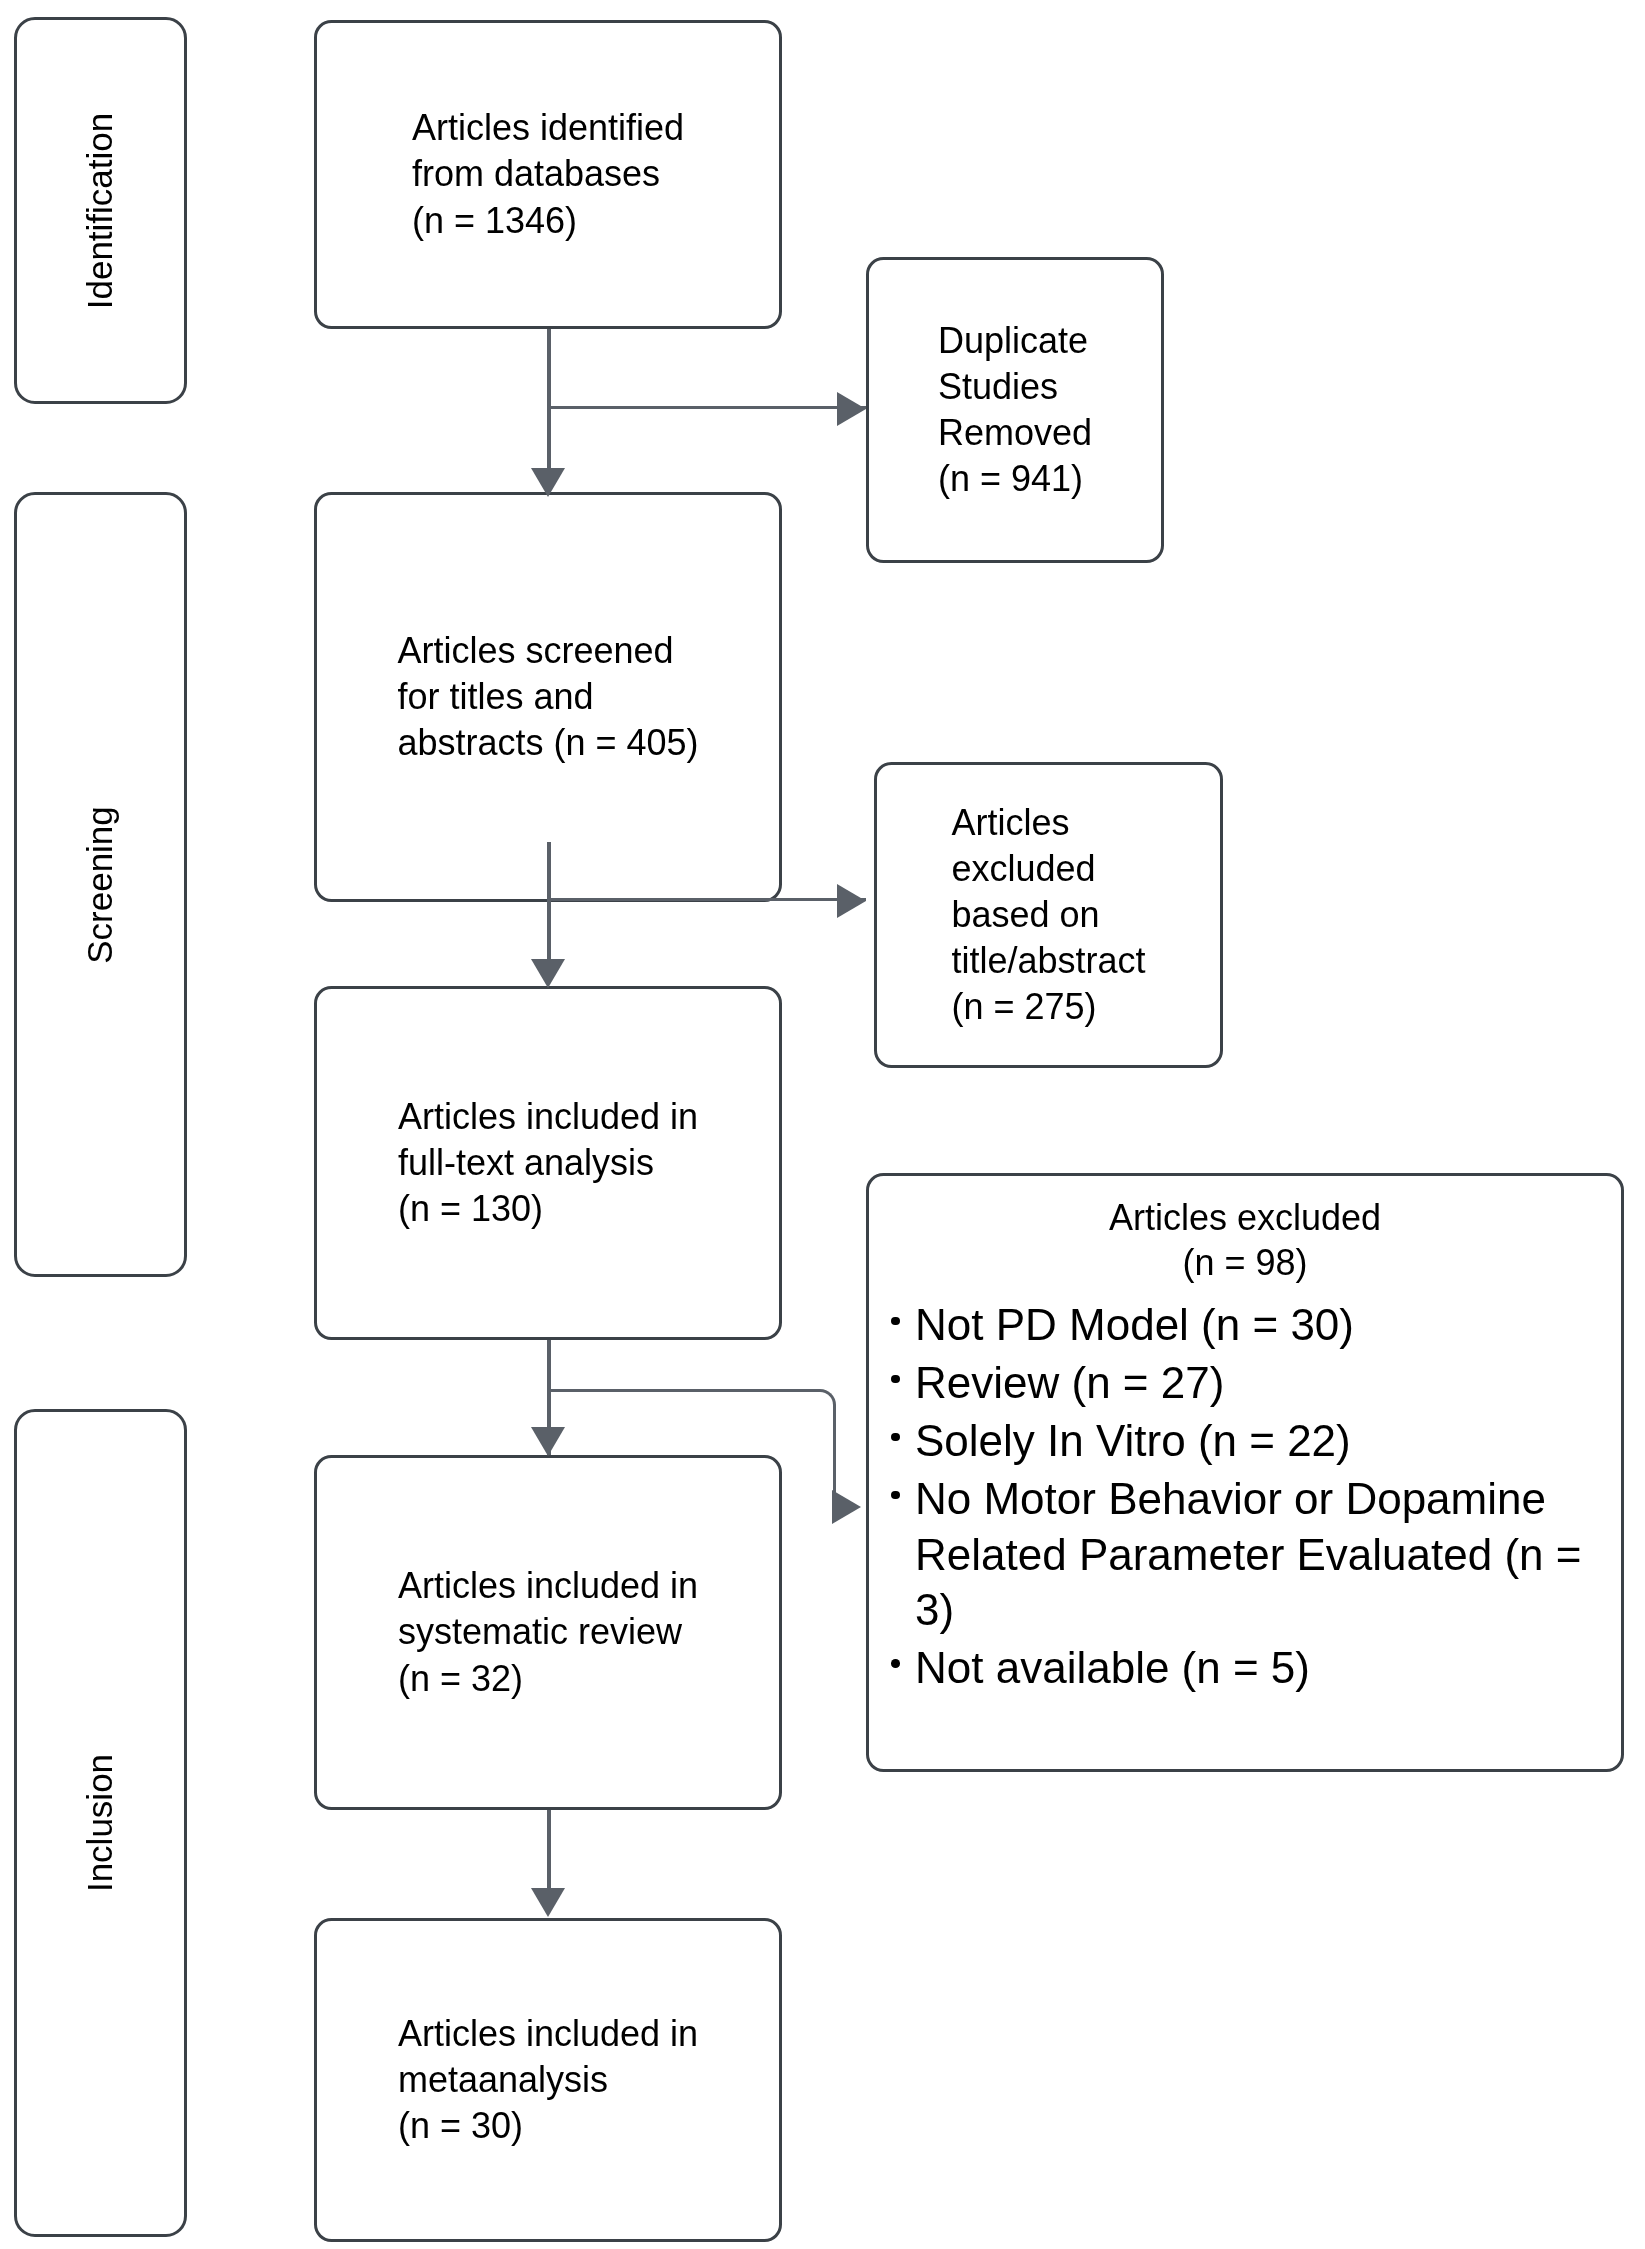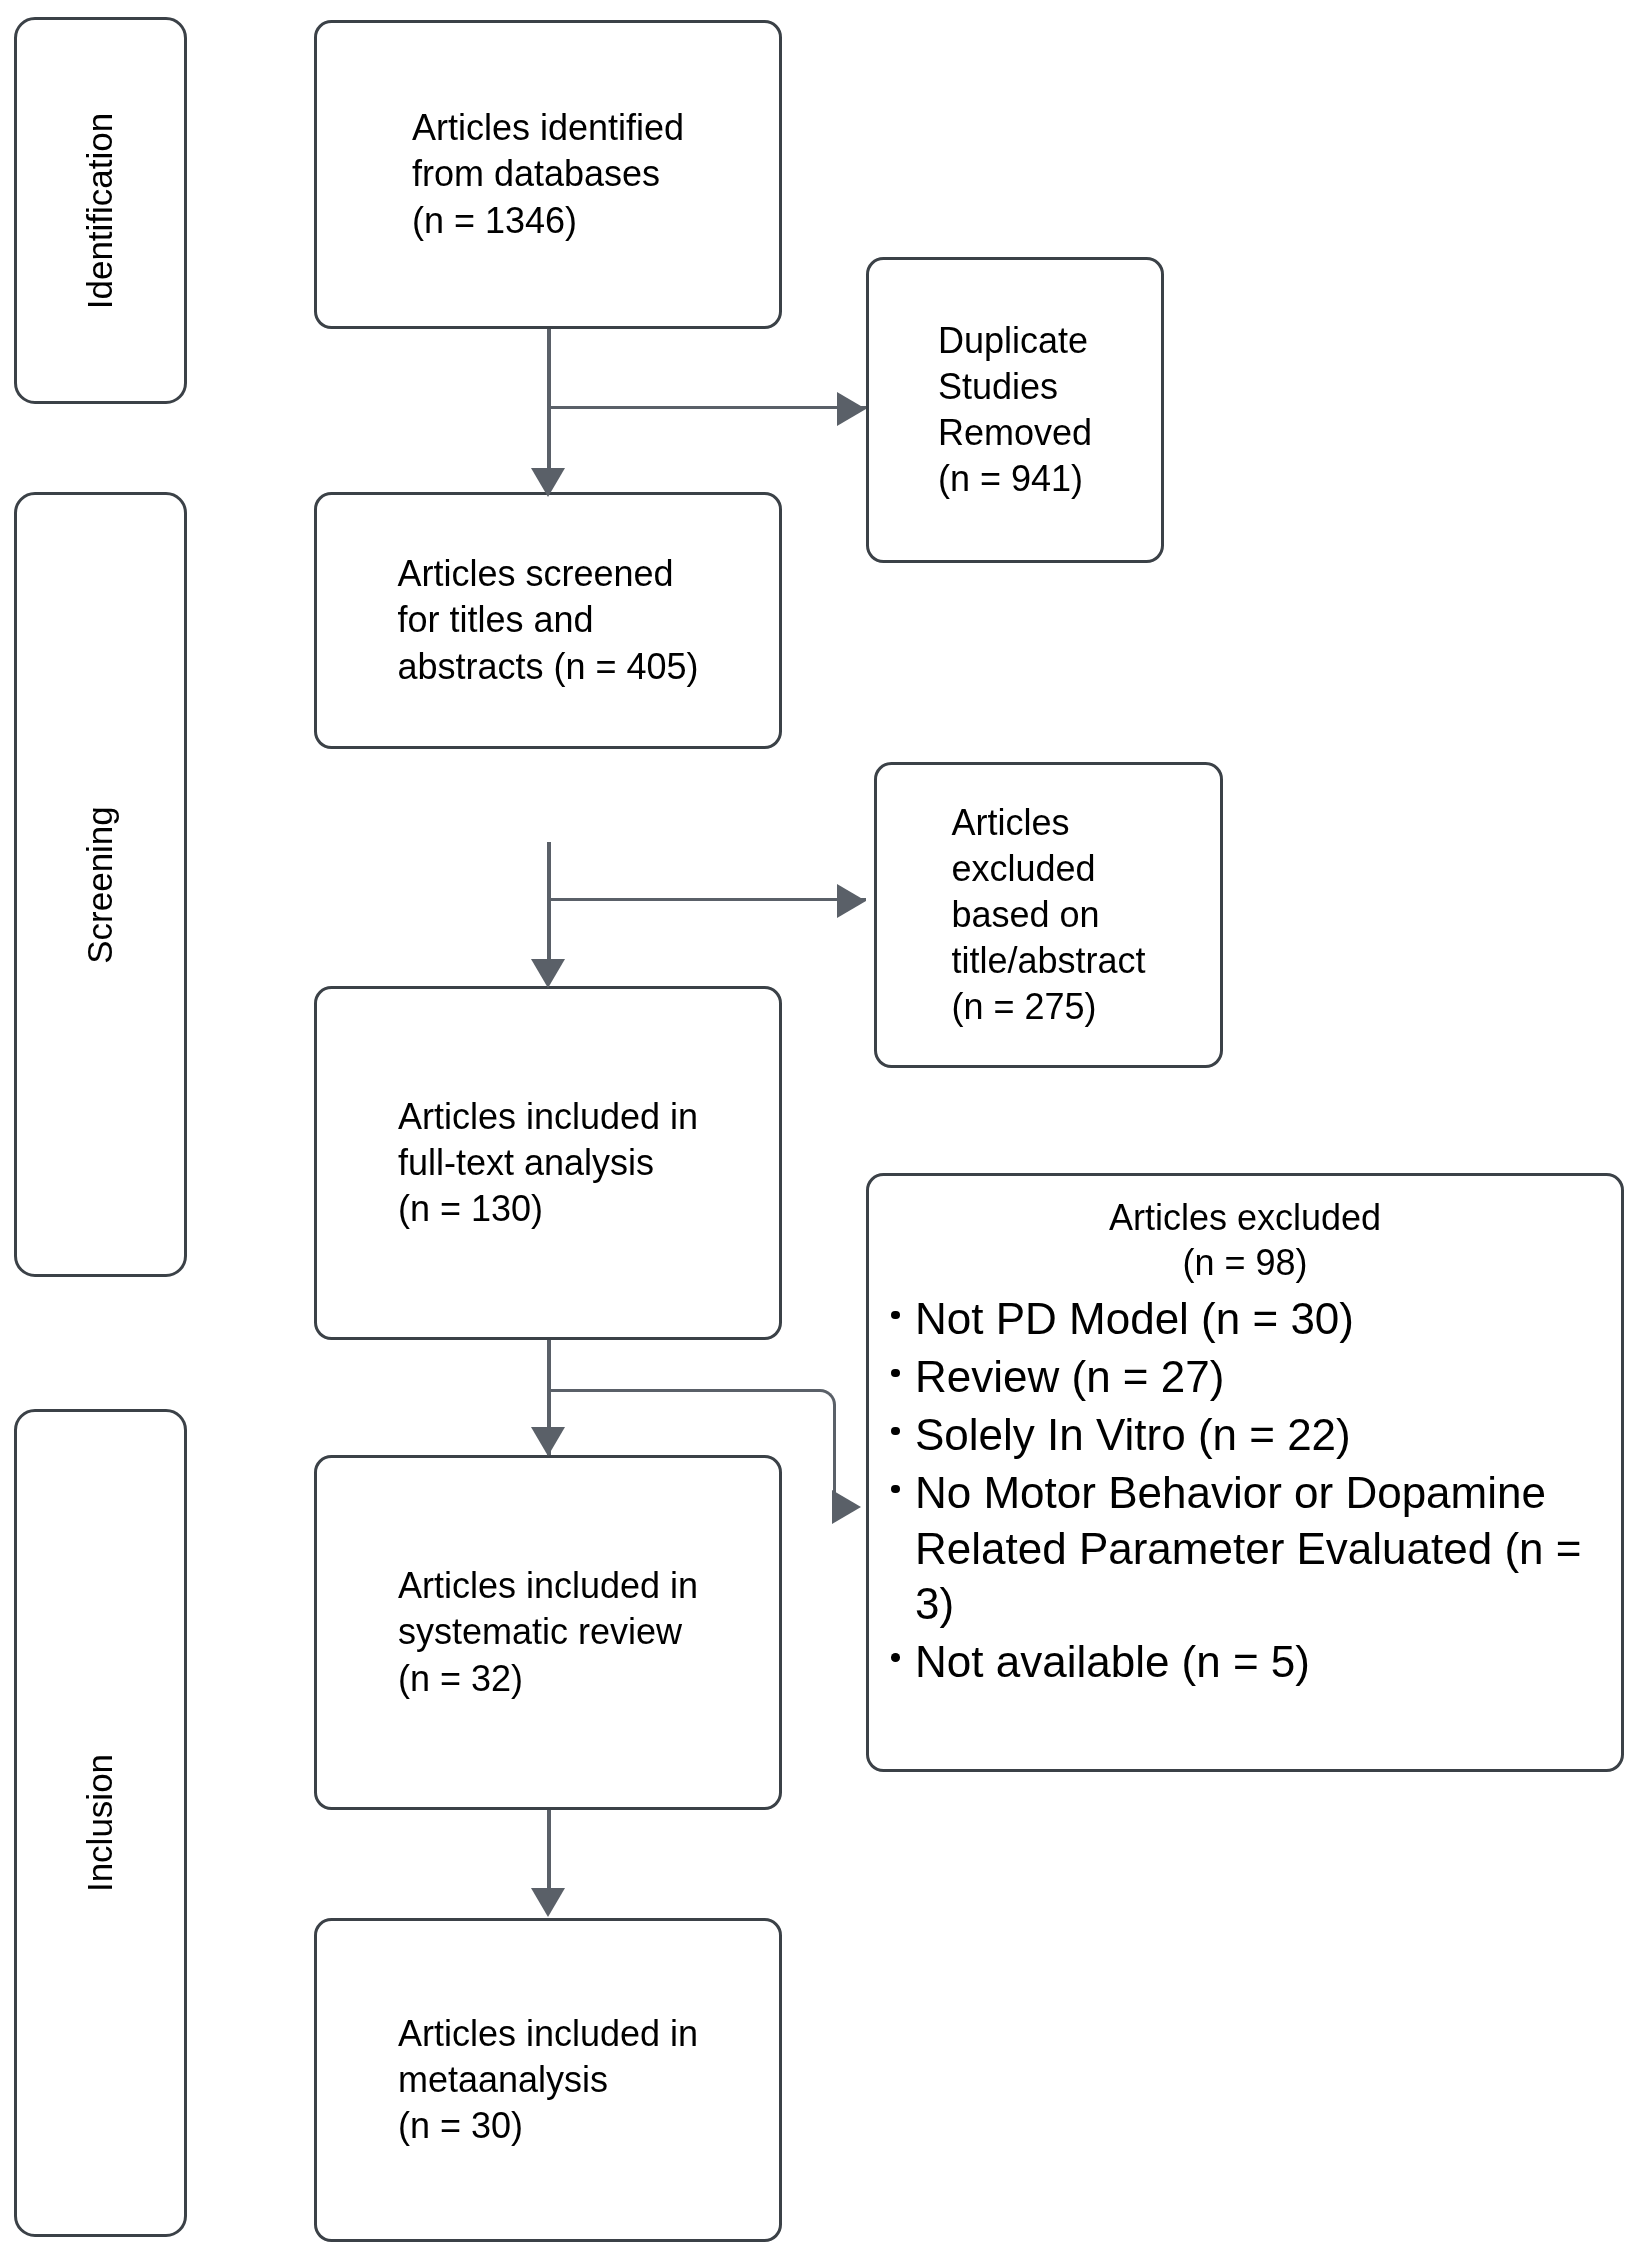--- a/index.html
+++ b/index.html
@@ -63,21 +63,21 @@
     border: 3.7px solid #3b4147;
     border-radius: 17.4px;
     padding: 18.7px 16px 16px 16px;
     color: #000000;
   }
   .list-head {
     text-align: center;
     font-size: 36px;
     line-height: 1.26;
     white-space: pre-line;
-    margin-bottom: 6px;
+    margin-bottom: 12px;
   }
   ul.bullets {
     list-style: none;
     margin: 0;
     padding: 0;
   }
   ul.bullets li {
     position: relative;
     font-size: 44px;
     line-height: 1.26;
@@ -146,21 +146,21 @@
   <div class="stage" style="left:13.7px; top:1409px; width:173px; height:828px;">
     <span class="stage-label">Inclusion</span>
   </div>
 
   <div class="node" style="left:314px; top:20px; width:468px; height:309px;">
     <span class="node-text">Articles identified
 from databases
 (n = 1346)</span>
   </div>
 
-  <div class="node" style="left:314px; top:492px; width:468px; height:257px;">
+  <div class="node" style="left:314px; top:492px; width:468px; height:410px;">
     <span class="node-text">Articles screened
 for titles and
 abstracts (n = 405)</span>
   </div>
 
   <div class="node" style="left:314px; top:986px; width:468px; height:354px;">
     <span class="node-text">Articles included in
 full-text analysis
 (n = 130)</span>
   </div>

